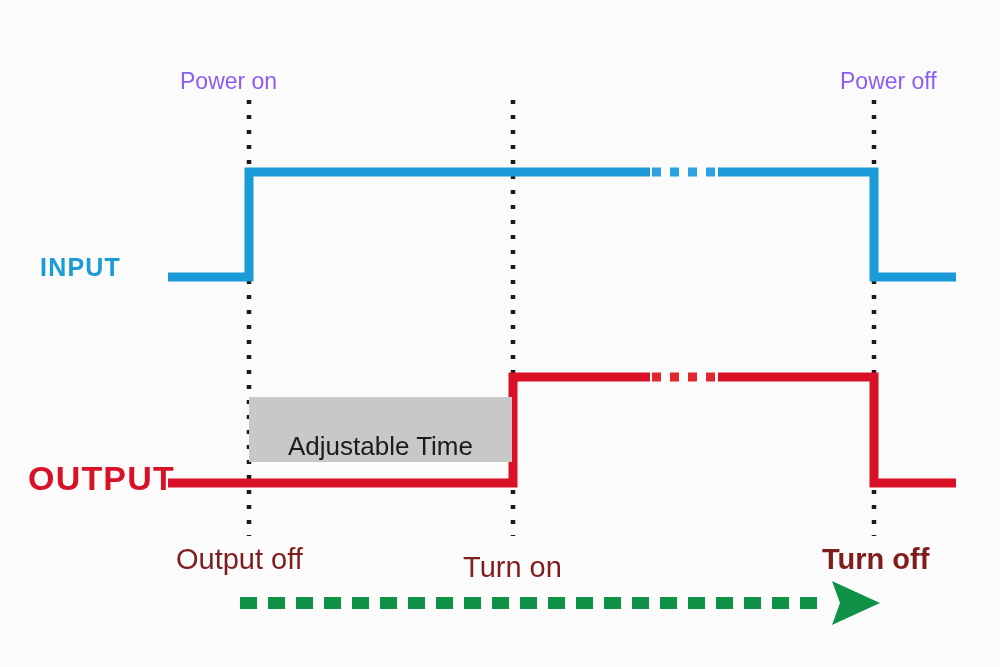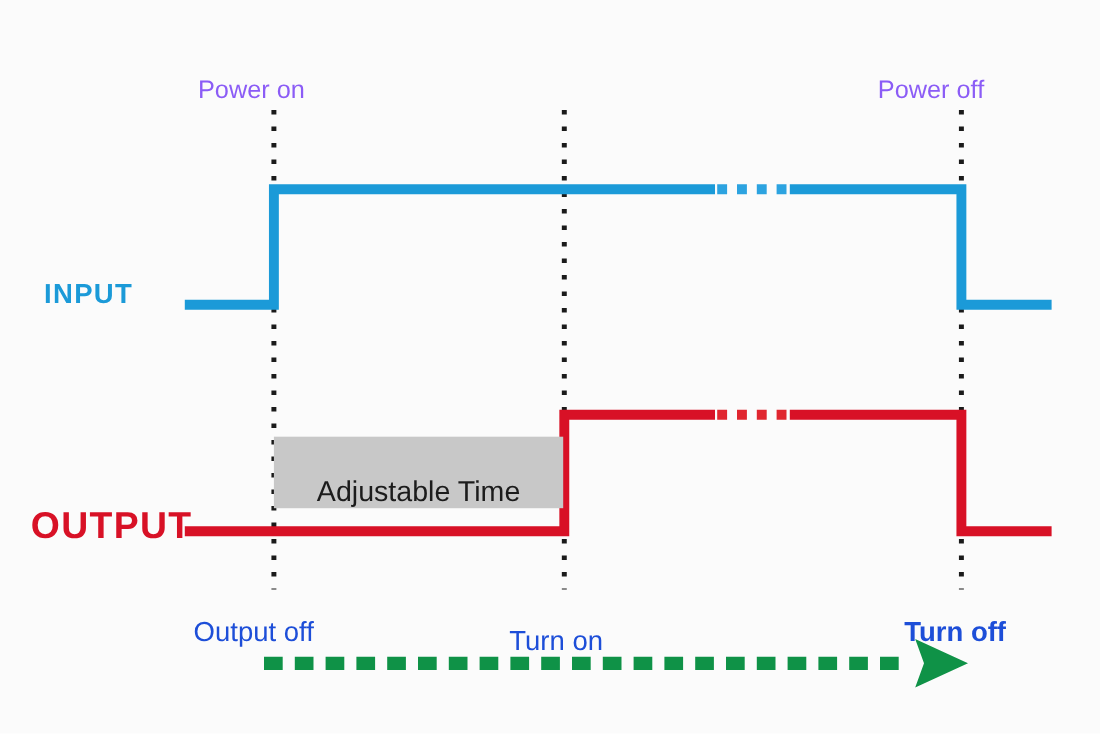--- a/index.html
+++ b/index.html
@@ -42,24 +42,23 @@
     letter-spacing: 1.2px;
     color: #1b9ad8;
   }
   .lbl-output {
     font-size: 34px;
     font-weight: 700;
     letter-spacing: 1.2px;
     color: #d81126;
   }
   .lbl-bottom {
-    font-size: 25px;
+    font-size: 29px;
     font-weight: 400;
-    color: #1d4ed8;
-    margin-top: 18px;
+    color: #7f1d1d;
   }
   .adj-box {
     position: absolute;
     background: #c8c8c8;
     display: flex;
     align-items: flex-end;
     justify-content: center;
   }
   .adj-box span {
     font-size: 26px;
@@ -94,21 +93,21 @@
       <line x1="240" y1="603" x2="828" y2="603" stroke="#0f9247" stroke-width="12" stroke-dasharray="17 11" stroke-linecap="butt"></line>
       <path d="M832,581 L880,603 L832,625 L840,603 Z" fill="#0f9247"></path>
     </g>
   </svg>
 
   <div class="adj-box" style="left:249px; top:397px; width:263px; height:65px;">
     <span>Adjustable Time</span>
   </div>
 
   <div class="lbl lbl-power-on" style="left:180px; top:70px;">Power on</div>
-  <div class="lbl lbl-power-off" style="left:798px; top:70px;">Power off</div>
+  <div class="lbl lbl-power-off" style="left:840px; top:70px;">Power off</div>
 
   <div class="lbl lbl-input" style="left:40px; top:255px;text-align:center;">INPUT</div>
   <div class="lbl lbl-output" style="left:28px; top:461px;">OUTPUT</div>
 
   <div class="lbl lbl-bottom" style="left:176px; top:545px;">Output off</div>
   <div class="lbl lbl-bottom" style="left:463px; top:553px;">Turn on</div>
   <div class="lbl lbl-bottom" style="left:822px; top:545px;font-weight:bold;">Turn off</div>
 
 </div>
 

